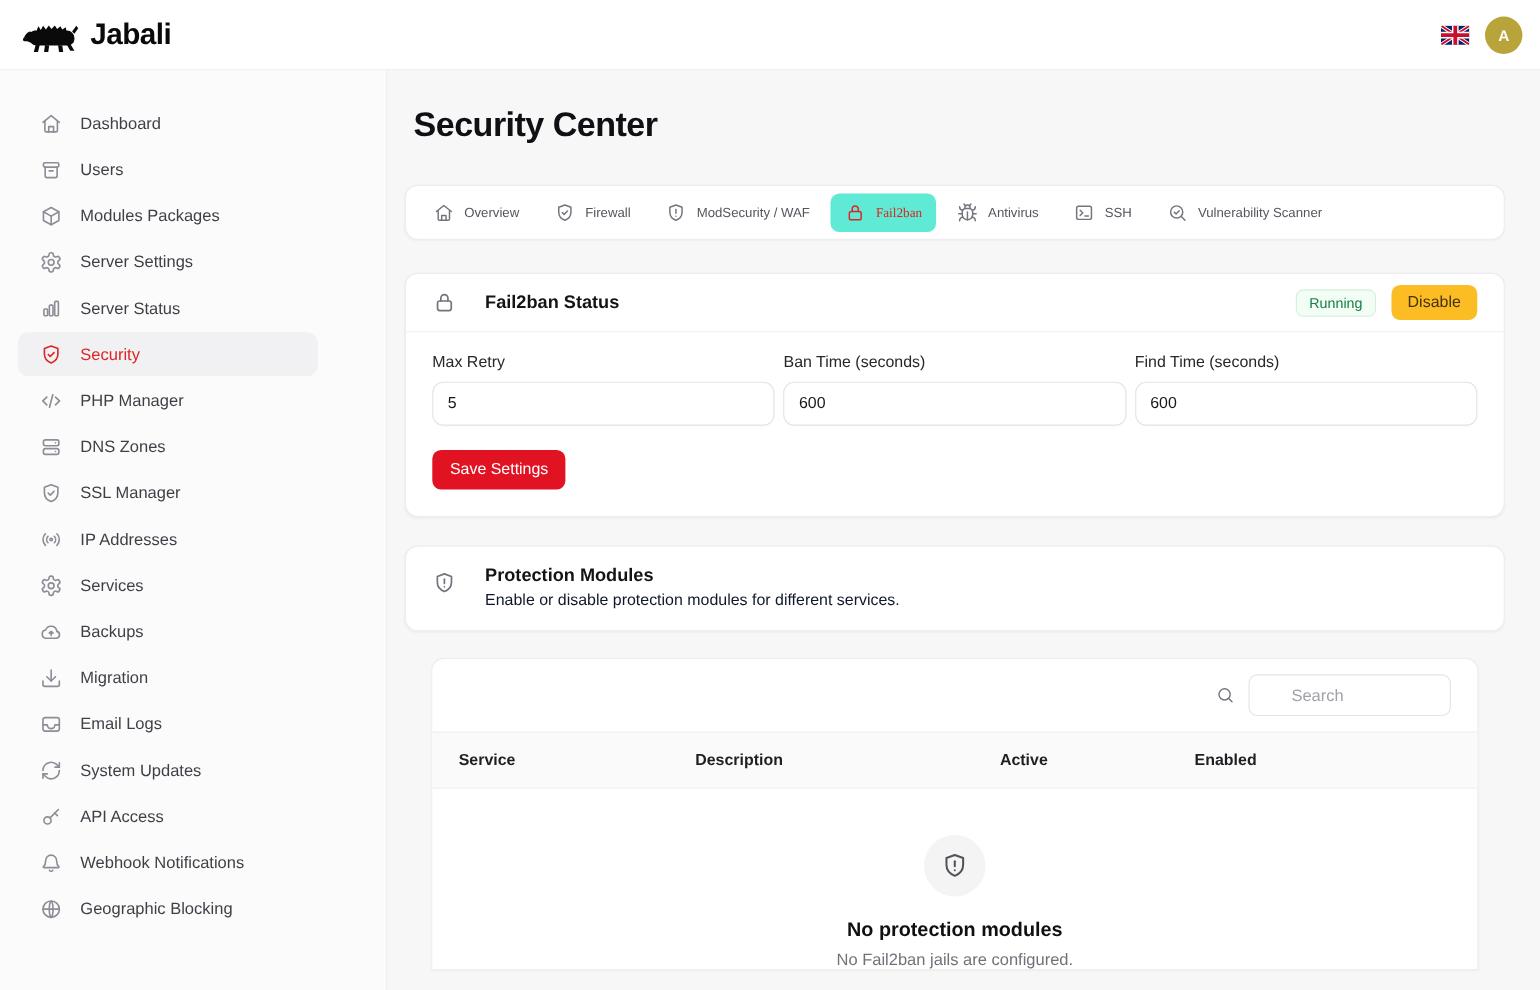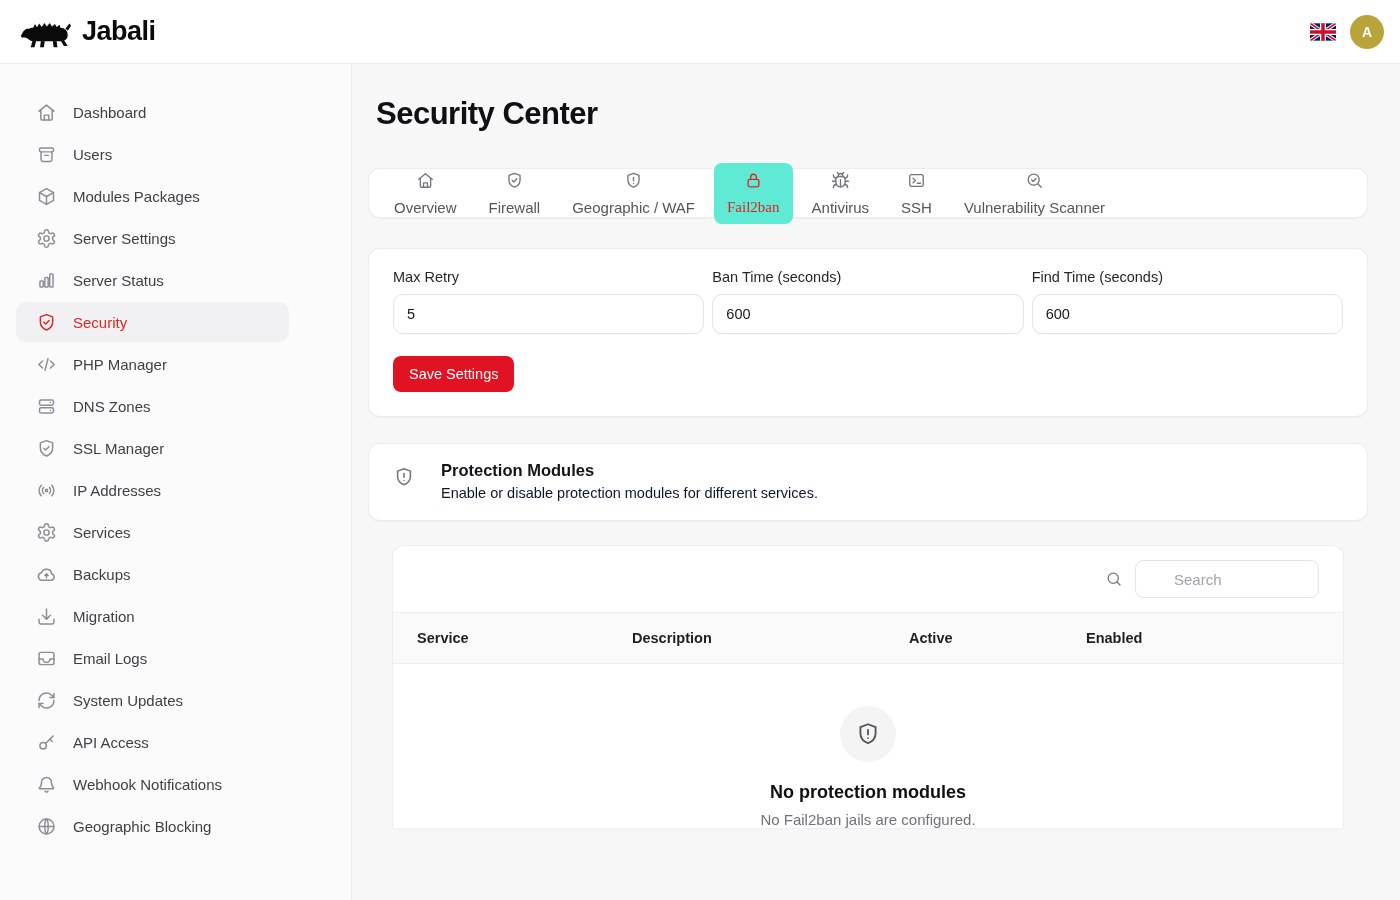--- a/index.html
+++ b/index.html
@@ -30,21 +30,21 @@
   .nav-item.active svg { color:#dc2626; }
 
   
   .main { flex:1; padding:30px 32px 0 16px; overflow:hidden; }
   .page-title { font-size:31px; font-weight:800; letter-spacing:-0.5px; color:#101014; margin:2px 0 36px 8px; }
 
   .card { background:#fff; border:1px solid #ededf0; border-radius:12px; box-shadow:0 1px 2px rgba(16,16,20,0.04); }
 
   
   .tabbar { height:50px; display:flex; align-items:center; gap:6px; padding:0 12px; margin-bottom:30px; }
-  .tab { display:flex; align-items:center; gap:9px; padding:8px 13px; border-radius:8px; font-size:15px; color:#55555e; cursor:pointer; white-space:nowrap;flex-direction:column; }
+  .tab { display:flex; align-items:center; gap:9px; padding:8px 13px; border-radius:8px; font-size:12px; color:#55555e; cursor:pointer; white-space:nowrap; }
   .tab svg { width:19px; height:19px; color:#74747e; flex:none; }
   .tab.active { background:#5eead4; color:#dc2626;font-family:Liberation Serif, serif; }
   .tab.active svg { color:#dc2626; }
 
   
   .status-card { margin-bottom:26px; }
   .status-head { display:flex; align-items:center; height:53px; padding:0 24px; border-bottom:1px solid #f1f1f3; }
   .status-head .head-icon { width:22px; height:22px; color:#74747e; }
   .status-title { font-size:16.5px; font-weight:700; color:#141418; margin-left:26px; }
   .head-right { margin-left:auto; display:flex; align-items:center; gap:14px; }
@@ -353,21 +353,21 @@
       <div class="tab">
           <svg class="icon">
             <use href="#i-shield-check"></use>
           </svg>
           <span>Firewall</span>
         </div>
       <div class="tab">
           <svg class="icon">
             <use href="#i-shield-alert"></use>
           </svg>
-          <span>Geographic / WAF</span>
+          <span>ModSecurity / WAF</span>
         </div>
       <div class="tab active">
           <svg class="icon">
             <use href="#i-lock"></use>
           </svg>
           <span>Fail2ban</span>
         </div>
       <div class="tab">
           <svg class="icon">
             <use href="#i-bug"></use>
@@ -382,20 +382,30 @@
         </div>
       <div class="tab">
           <svg class="icon">
             <use href="#i-search-check"></use>
           </svg>
           <span>Vulnerability Scanner</span>
         </div>
     </div>
 
     <div class="card status-card">
+      <div class="status-head">
+        <svg class="icon head-icon">
+            <use href="#i-lock"></use>
+          </svg>
+        <span class="status-title">Fail2ban Status</span>
+        <div class="head-right">
+          <span class="badge-running">Running</span>
+          <button class="btn-disable">Disable</button>
+        </div>
+      </div>
       <div class="status-body">
         <div class="fields">
           <div class="field">
             <label>Max Retry</label>
             <input type="text" value="5" style="">
           </div>
           <div class="field">
             <label>Ban Time (seconds)</label>
             <input type="text" value="600" style="">
           </div>

